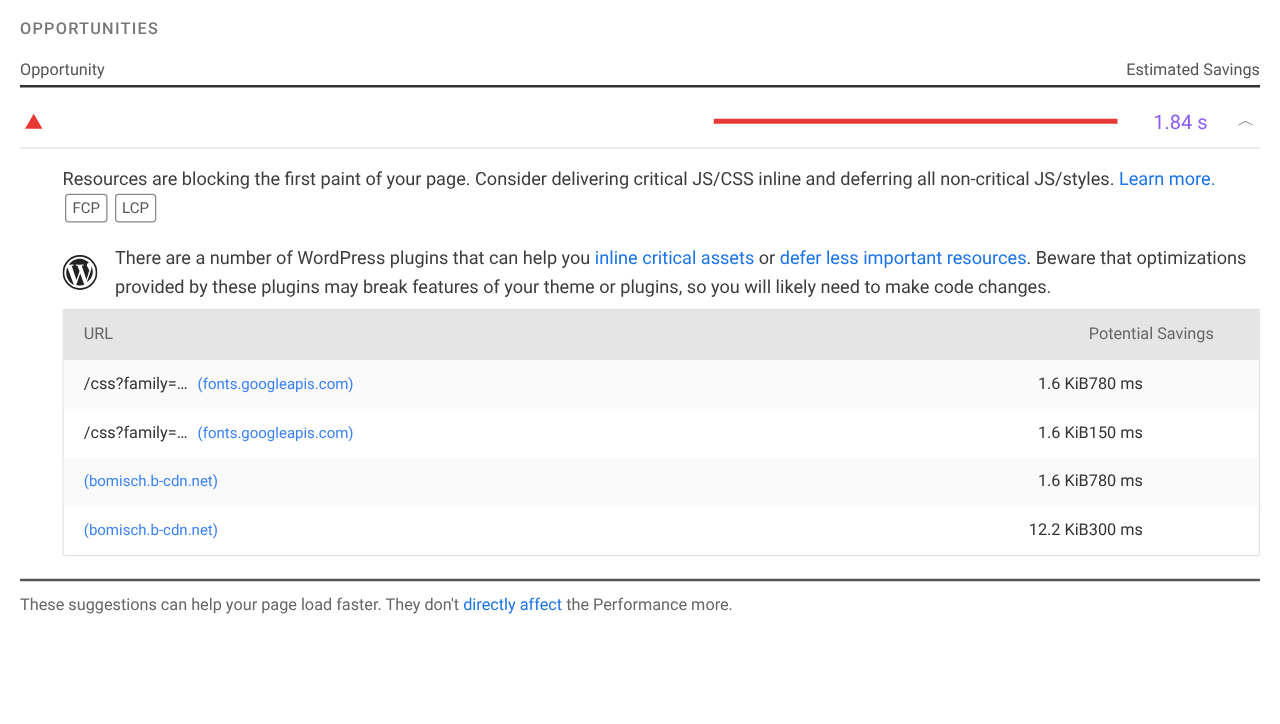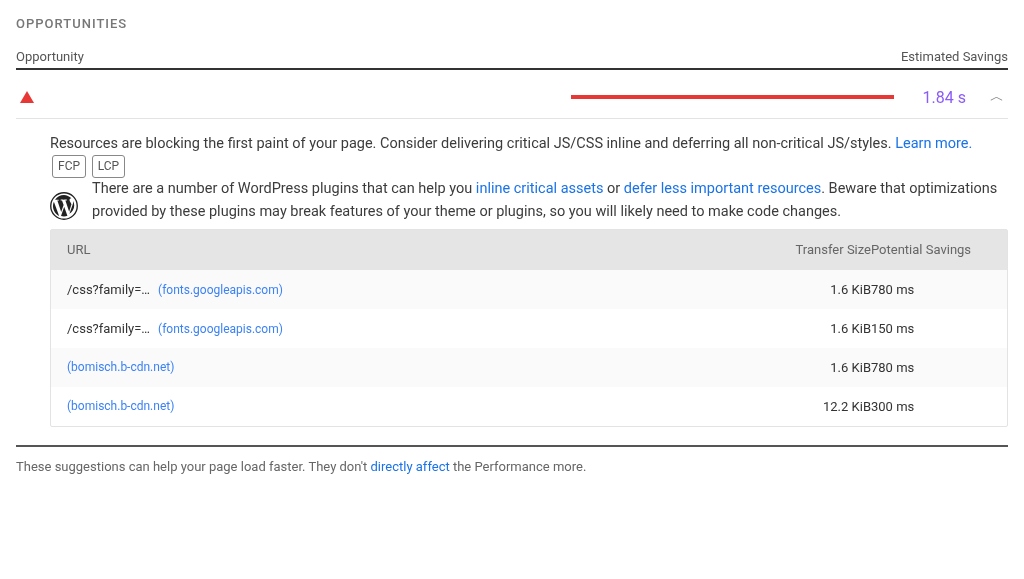--- a/index.html
+++ b/index.html
@@ -75,35 +75,36 @@
       border: none;
       border-top: 1px solid #e3e3e3;
     }
     .audit-body {
       padding: 14px 0 0 34px;
     }
     .desc {
       color: #3c3c3c;
       font-size: 14.5px;
       line-height: 1.55;
+      margin-bottom: 18px;
     }
     .desc a, .link { color: #1a73e8; text-decoration: none; cursor: pointer; }
     .badge {
       display: inline-block;
       border: 1px solid #888;
       border-radius: 3px;
       padding: 1px 5px;
       font-size: 12px;
       color: #555;
       margin-left: 2px;
     }
     .plugin-row {
       display: flex;
       gap: 14px;
-      align-items: flex-end;
+      align-items: center;
     }
     .wp-icon {
       flex: 0 0 auto;
       margin-top: 2px;
     }
     .plugin-text {
       color: #3c3c3c;
       font-size: 14.5px;
       line-height: 1.55;
     }
@@ -185,21 +186,20 @@
     <div class="plugin-text">
       <span>There are a number of WordPress plugins that can help you </span><a class="link">inline critical assets</a><span> or </span><a class="link">defer less important resources</a><span>. Beware that optimizations provided by these plugins may break features of your theme or plugins, so you will likely need to make code changes.</span>
     </div>
   </div>
 
   <div class="res-table">
     <div class="res-head">
       <div class="c-url">
           <span>URL</span>
         </div>
-      <div class="c-size">Transfer Size</div>
       <div class="c-sav"><span>Potential Savings</span></div>
     </div>
     <div id="rows">
         <div class="res-row">
           <div class="c-url">
             <span class="url-path">/css?family=…</span>
             <span class="origin">(fonts.googleapis.com)</span>
           </div>
           <div class="c-size">1.6 KiB</div>
           <div class="c-sav">780 ms</div>

